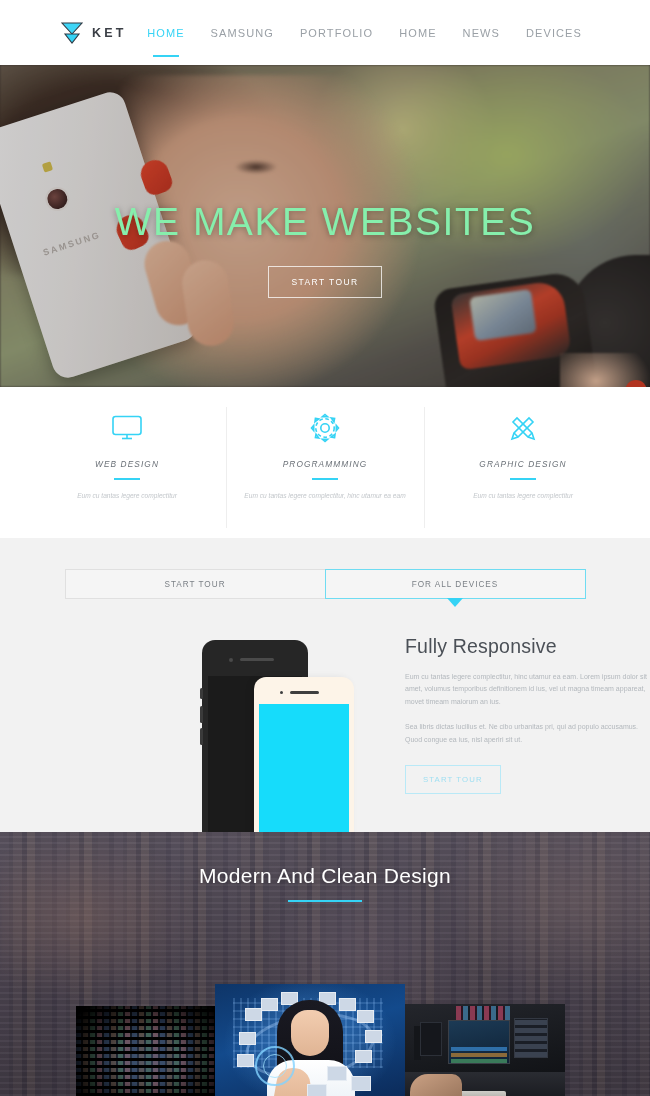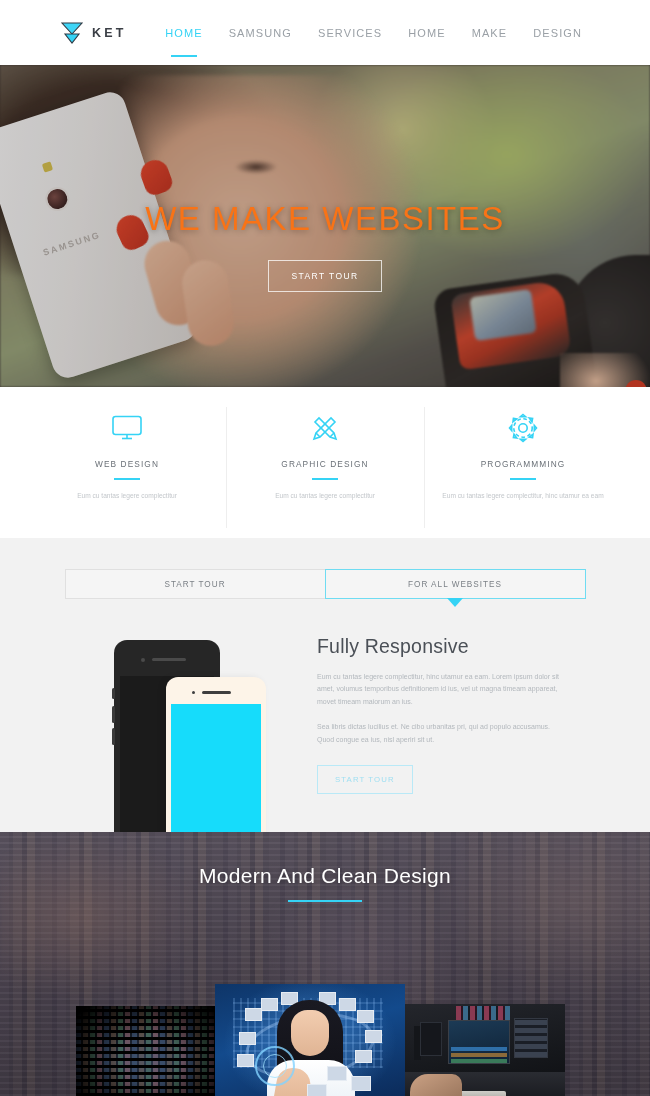--- a/index.html
+++ b/index.html
@@ -131,38 +131,38 @@
   .hp-nail2{
     position:absolute; left:625px; top:315px; width:22px; height:26px; border-radius:11px;
     background:#d8391f; filter:blur(.7px);
   }
   .hero-shade{ position:absolute; inset:0; background:rgba(42,38,36,.22); }
 
   .hero-content{
     position:absolute; left:0; right:0; top:135px; text-align:center; z-index:5;
   }
   .hero-title{
-    font-size:33px; font-weight:300; color:#f97316; letter-spacing:1.5px;
+    font-size:39px; font-weight:300; color:#86efac; letter-spacing:1.5px;
     text-shadow:0 1px 6px rgba(0,0,0,.35);
   }
   .hero-btn{
     display:inline-block; margin-top:22px;
     border:1px solid rgba(255,255,255,.75);
     color:#ffffff; font-size:8.5px; letter-spacing:1.4px;
     padding:10px 22px; background:transparent; cursor:pointer;
     font-family:"Liberation Sans",sans-serif;
   }
 
   
   .services{
     height:151px; background:#ffffff; display:flex;
     padding:24px 28px 0 28px;
   }
   .service{
-    flex:1; text-align:center; padding:0 14px; position:relative;
+    flex:1; text-align:center; padding:0 14px; position:relative;font-style:italic;
   }
   .service + .service:before{
     content:""; position:absolute; left:0; top:-4px; bottom:10px; width:1px;
     background:#eeeeee;
   }
   .svc-icon{ height:34px; display:flex; align-items:center; justify-content:center; }
   .svc-title{
     font-size:8.3px; letter-spacing:1.1px; color:#6a7077; margin-top:14px;
   }
   .svc-rule{ width:26px; height:2px; background:#35d3f5; margin:9px auto 0; }
@@ -184,21 +184,21 @@
     position:relative;
   }
   .tab + .tab{ margin-left:-1px; }
   .tab.active{ border-color:#6fdcf2; color:#7b8086; z-index:2; }
   .tab.active .tab-arrow{
     position:absolute; left:50%; transform:translateX(-50%);
     bottom:-9px; width:0; height:0;
     border-left:8px solid transparent; border-right:8px solid transparent;
     border-top:9px solid #35d3f5;
   }
-  .resp-body{ display:flex; margin-top:36px; padding-left:104px; }
+  .resp-body{ display:flex; margin-top:36px; padding-left:104px;justify-content:flex-end; }
   .phones{ position:relative; width:190px; height:200px; flex:none; }
   .phone-black{
     position:absolute; left:10px; top:5px; width:106px; height:200px;
     background:#262626; border-radius:13px 13px 0 0;
   }
   .phone-black .scr{
     position:absolute; left:6px; top:36px; right:6px; bottom:0; background:#1b1b1b;
   }
   .phone-black .spk{
     position:absolute; left:38px; top:18px; width:34px; height:3px;
@@ -407,24 +407,24 @@
         <polygon points="1,2 21,2 11,13" fill="none" stroke="#2f3a44" stroke-width="1.1"></polygon>
         <polygon points="4,13 18,13 11,22" fill="#35d3f5"></polygon>
         <polygon points="4,13 18,13 11,22" fill="none" stroke="#2f3a44" stroke-width="1.1"></polygon>
       </svg>
     </span>
     <span class="brand-name">KET</span>
   </div>
   <nav class="main-nav">
     <a class="nav-link active" href="#">HOME</a>
     <a class="nav-link" href="#">SAMSUNG</a>
-    <a class="nav-link" href="#">SERVICES</a>
+    <a class="nav-link" href="#">PORTFOLIO</a>
     <a class="nav-link" href="#">HOME</a>
-    <a class="nav-link" href="#">MAKE</a>
-    <a class="nav-link" href="#">DESIGN</a>
+    <a class="nav-link" href="#">NEWS</a>
+    <a class="nav-link" href="#">DEVICES</a>
   </nav>
 </header>
 
 <section class="hero">
   <div class="hero-photo">
     <div class="hp-bg"></div>
     <div class="hp-hair"></div>
     <div class="hp-face"></div>
     <div class="hp-eye"></div>
     <div class="hp-wheel"></div>
@@ -461,57 +461,57 @@
       </svg>
     </div>
     <div class="svc-title">WEB DESIGN</div>
     <div class="svc-rule"></div>
     <div class="svc-desc">Eum cu tantas legere complectitur</div>
   </div>
 
   <div class="service">
     <div class="svc-icon">
       <svg width="30" height="30" viewBox="0 0 30 30" fill="none" stroke="#35d3f5" stroke-width="1.6">
-        <path d="M4 26 L6 20 L21 5 L25 9 L10 24 Z"></path>
-        <line x1="6" y1="20" x2="10" y2="24"></line>
-        <path d="M26 26 L24 20 L9 5 L5 9 L20 24 Z"></path>
-        <line x1="24" y1="20" x2="20" y2="24"></line>
-      </svg>
-    </div>
-    <div class="svc-title">GRAPHIC DESIGN</div>
-    <div class="svc-rule"></div>
-    <div class="svc-desc">Eum cu tantas legere complectitur</div>
-  </div>
-
-  <div class="service">
-    <div class="svc-icon">
-      <svg width="30" height="30" viewBox="0 0 30 30" fill="none" stroke="#35d3f5" stroke-width="1.6">
         <circle cx="15" cy="15" r="4.2"></circle>
         <path d="M15 1.5 l2.6 2.2 h-5.2 z M15 28.5 l-2.6 -2.2 h5.2 z
                  M1.5 15 l2.2 -2.6 v5.2 z M28.5 15 l-2.2 2.6 v-5.2 z
                  M5.4 5.4 l3.3 .6 -3.7 2.7 z M24.6 24.6 l-3.3 -.6 3.7 -2.7 z
                  M24.6 5.4 l-.6 3.3 -2.7 -3.7 z M5.4 24.6 l.6 -3.3 2.7 3.7 z"></path>
         <circle cx="15" cy="15" r="9.2" stroke-dasharray="3.6 2.6"></circle>
       </svg>
     </div>
     <div class="svc-title">PROGRAMMMING</div>
     <div class="svc-rule"></div>
     <div class="svc-desc">Eum cu tantas legere complectitur, hinc utamur ea eam</div>
   </div>
 
+  <div class="service">
+    <div class="svc-icon">
+      <svg width="30" height="30" viewBox="0 0 30 30" fill="none" stroke="#35d3f5" stroke-width="1.6">
+        <path d="M4 26 L6 20 L21 5 L25 9 L10 24 Z"></path>
+        <line x1="6" y1="20" x2="10" y2="24"></line>
+        <path d="M26 26 L24 20 L9 5 L5 9 L20 24 Z"></path>
+        <line x1="24" y1="20" x2="20" y2="24"></line>
+      </svg>
+    </div>
+    <div class="svc-title">GRAPHIC DESIGN</div>
+    <div class="svc-rule"></div>
+    <div class="svc-desc">Eum cu tantas legere complectitur</div>
+  </div>
+
 
 </section>
 
 <section class="responsive">
   <div class="tabs">
     <div class="tab">
       <span>START TOUR</span>
     </div>
     <div class="tab active">
-      <span>FOR ALL WEBSITES</span>
+      <span>FOR ALL DEVICES</span>
       <span class="tab-arrow"></span>
     </div>
   </div>
 
   <div class="resp-body">
     <div class="phones">
       <div class="phone-black">
         <div class="cam"></div>
           <div class="spk"></div>
         <div class="btn1"></div>

